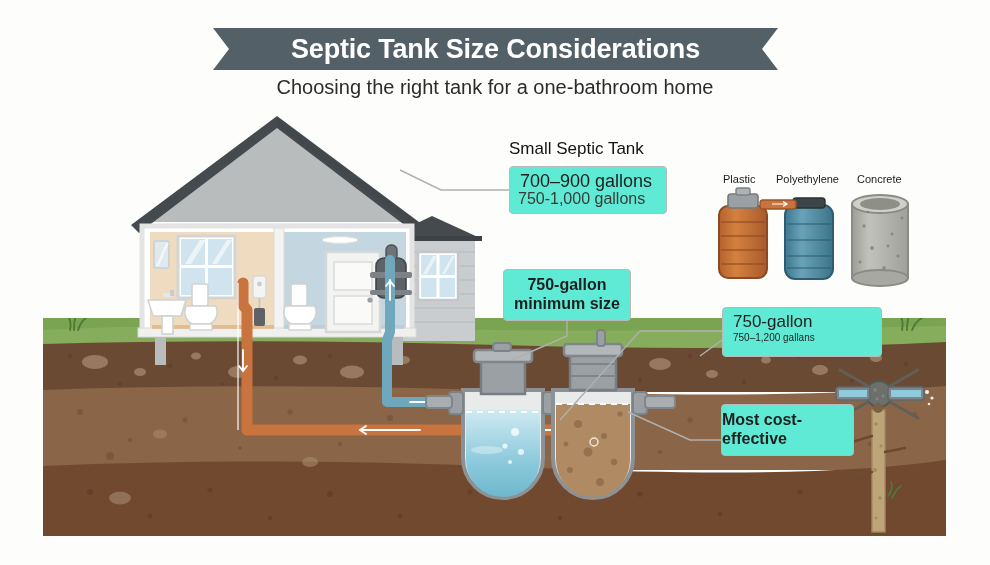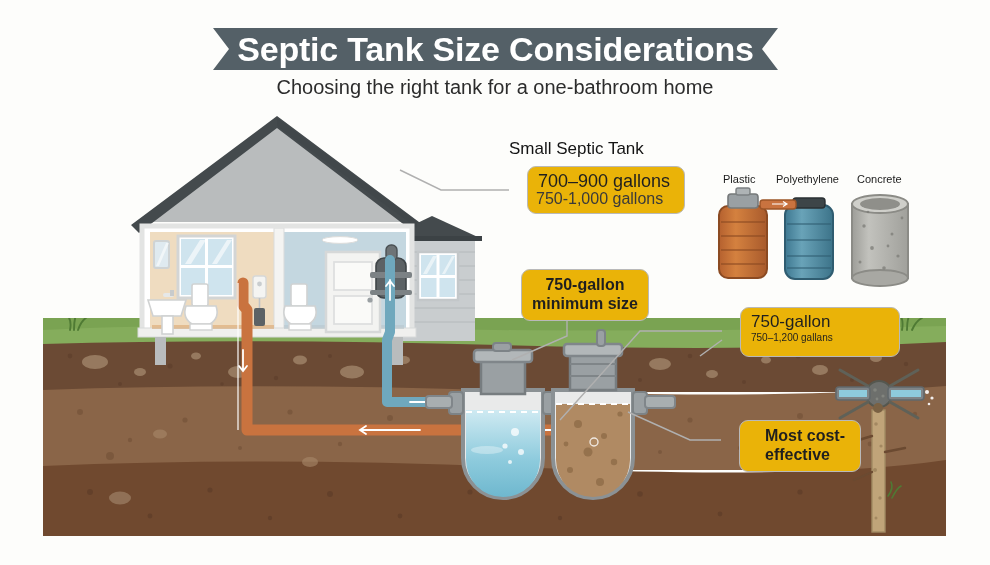--- a/index.html
+++ b/index.html
@@ -5,47 +5,47 @@
   html,body{margin:0;padding:0;background:#ffffff;}
   body{width:990px;height:565px;overflow:hidden;
        font-family:"Liberation Sans", sans-serif;}
   #stage{position:relative;width:990px;height:565px;background:#fdfdfb;overflow:hidden;}
 
   
   .banner{position:absolute;left:213px;top:28px;width:565px;height:42px;}
   .banner svg{position:absolute;left:0;top:0;}
   .banner-text{position:absolute;left:0;top:0;width:565px;height:42px;
     display:flex;align-items:center;justify-content:center;
-    color:#ffffff;font-size:34px;font-weight:bold;letter-spacing:-0.2px;
+    color:#ffffff;font-size:27px;font-weight:bold;letter-spacing:-0.2px;
     font-family:"Liberation Sans", sans-serif;}
   .subtitle{position:absolute;left:0;top:76px;width:990px;text-align:center;
     font-size:20px;color:#2c2c2c;font-family:"Liberation Sans", sans-serif;}
 
   
   #scene{position:absolute;left:0;top:0;width:990px;height:565px;}
 
   
-  .callout{position:absolute;background:#eab308;border:1.4px solid #b9b9b9;
-    border-radius:9px;box-sizing:border-box;margin-left:18px;}
+  .callout{position:absolute;background:#5eead4;border:1.4px solid #b9b9b9;
+    border-radius:4px;box-sizing:border-box;}
   .callout .ln{white-space:nowrap;color:#1f1f1f;}
   .co-title{position:absolute;font-weight:normal;color:#141414;white-space:nowrap;}
 
   #callout-small{left:509px;top:166px;width:158px;height:48px;padding:4px 10px;}
   #callout-small .l1{font-size:18px;margin-top:0px;}
   #callout-small .l2{font-size:16px;color:#3a3a3a;margin-top:-2px;margin-left:-2px;}
 
   #callout-min{left:503px;top:269px;width:128px;height:52px;padding:6px 8px;
     text-align:center;}
   #callout-min .ln{font-size:16px;font-weight:bold;line-height:1.18;}
 
   #callout-mid{left:722px;top:307px;width:160px;height:50px;padding:4px 10px;}
   #callout-mid .l1{font-size:17px;}
   #callout-mid .l2{font-size:10px;margin-top:0px;}
 
-  #callout-cost{left:721px;top:420px;width:122px;height:52px;padding:5px 25px;}
+  #callout-cost{left:721px;top:404px;width:133px;height:52px;padding:5px 0;}
   #callout-cost .ln{font-size:16px;font-weight:bold;line-height:1.2;}
 
   
   .mat-label{position:absolute;font-size:11px;color:#1b1b1b;white-space:nowrap;}
 </style>
 </head>
 <body>
 
 <div id="stage">
 

